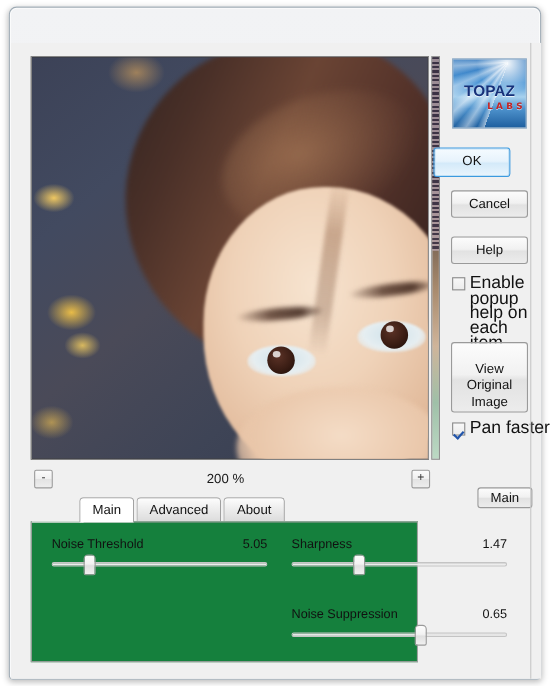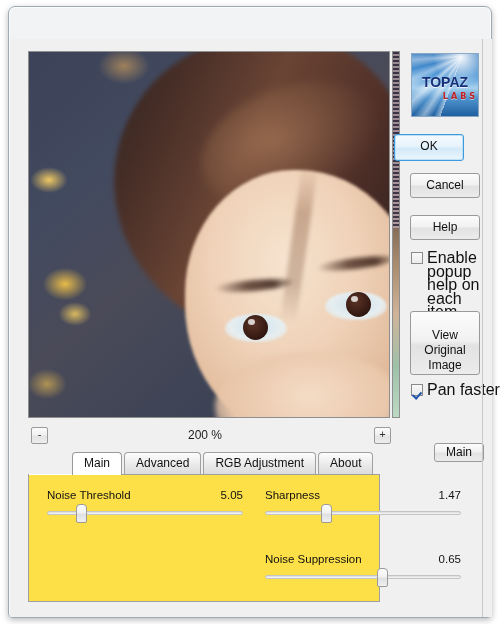--- a/index.html
+++ b/index.html
@@ -284,21 +284,21 @@
     z-index: 3;
     height: 23px;
     margin-left: 44px;
   }
   #tab-panel {
     position: absolute;
     left: 18px;
     top: 435px;
     width: 352px;
     height: 128px;
-    background: #fde047;
+    background: #15803d;
     border: 1px solid #a0a0a0;
     box-sizing: border-box;
   }
   #tab-panel-top-mask {
     position: absolute;
     left: 19px;
     top: 435px;
     width: 47px;
     height: 1px;
     background: #ffffff;
@@ -485,21 +485,20 @@
       <div id="preview-vthumb"></div>
     </div>
 
     <div class="sq-btn" id="zoom-out-btn">-</div>
     <div id="zoom-level">200 %</div>
     <div class="sq-btn" id="zoom-in-btn">+</div>
 
     <div id="tabs">
       <div class="tab active">Main</div>
       <div class="tab">Advanced</div>
-      <div class="tab">RGB Adjustment</div>
       <div class="tab">About</div>
     </div>
 
     <div id="tab-panel">
 
       <div class="slider-group" id="g-noise-threshold">
         <div class="slider-label">Noise Threshold</div>
         <div class="slider-value">5.05</div>
         <div class="slider-track" style="width:196px">
           <div class="slider-thumb" style="left:17%"></div>

